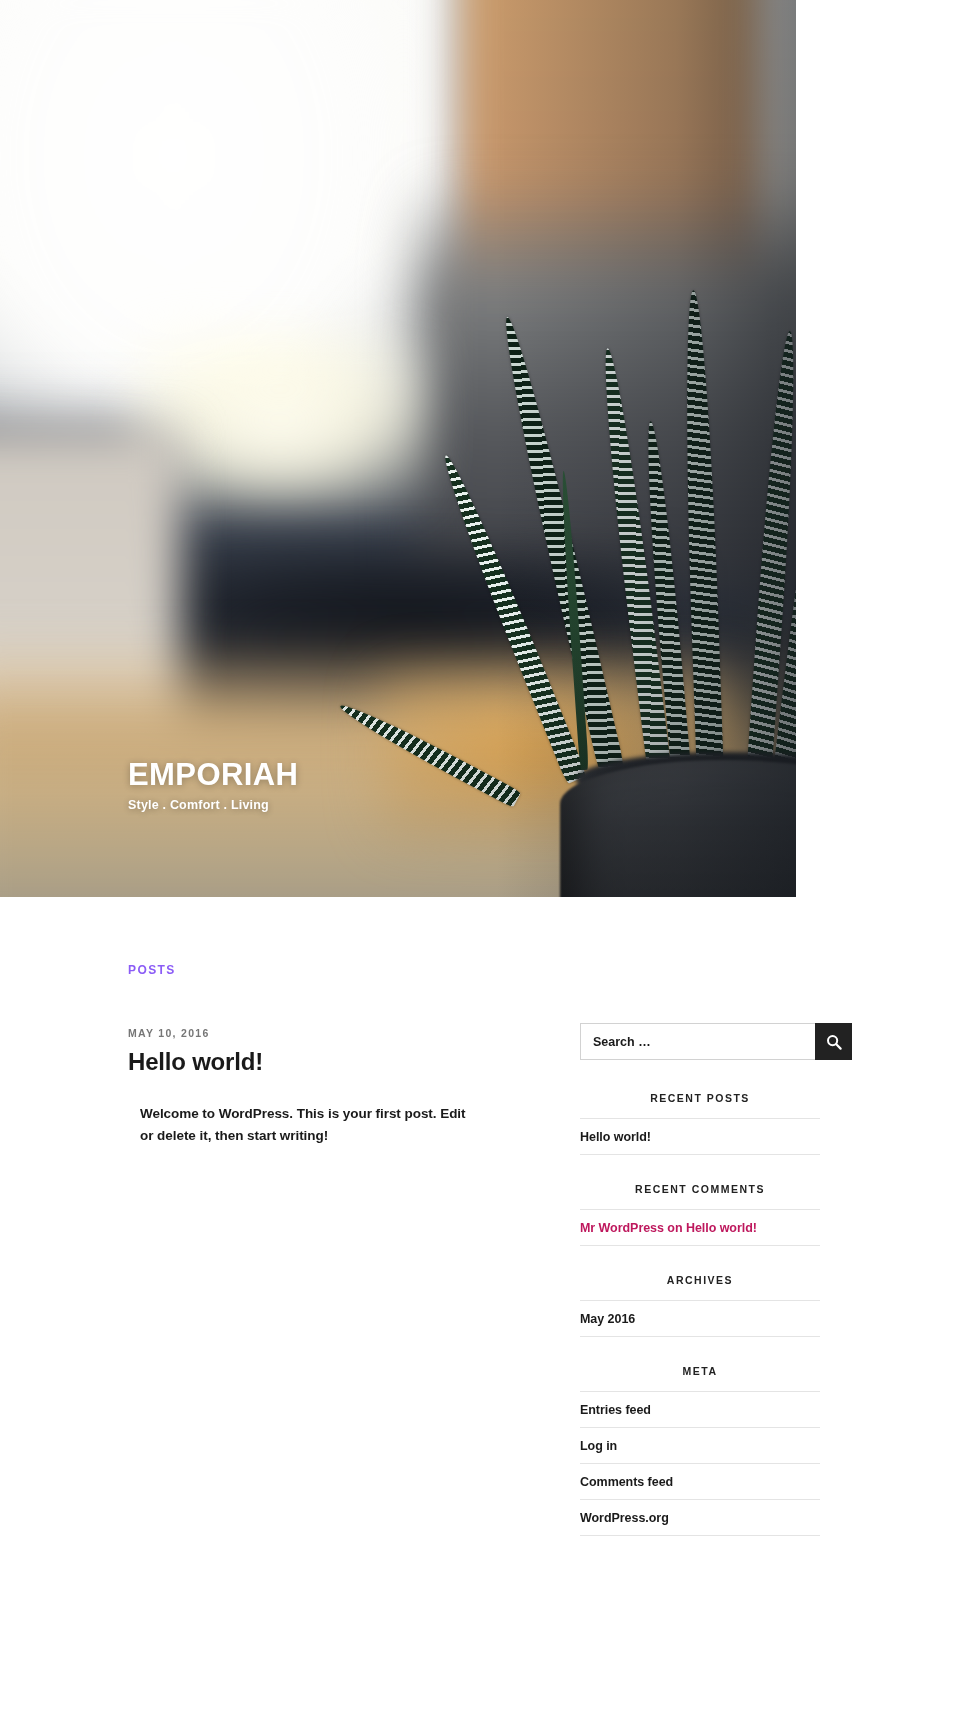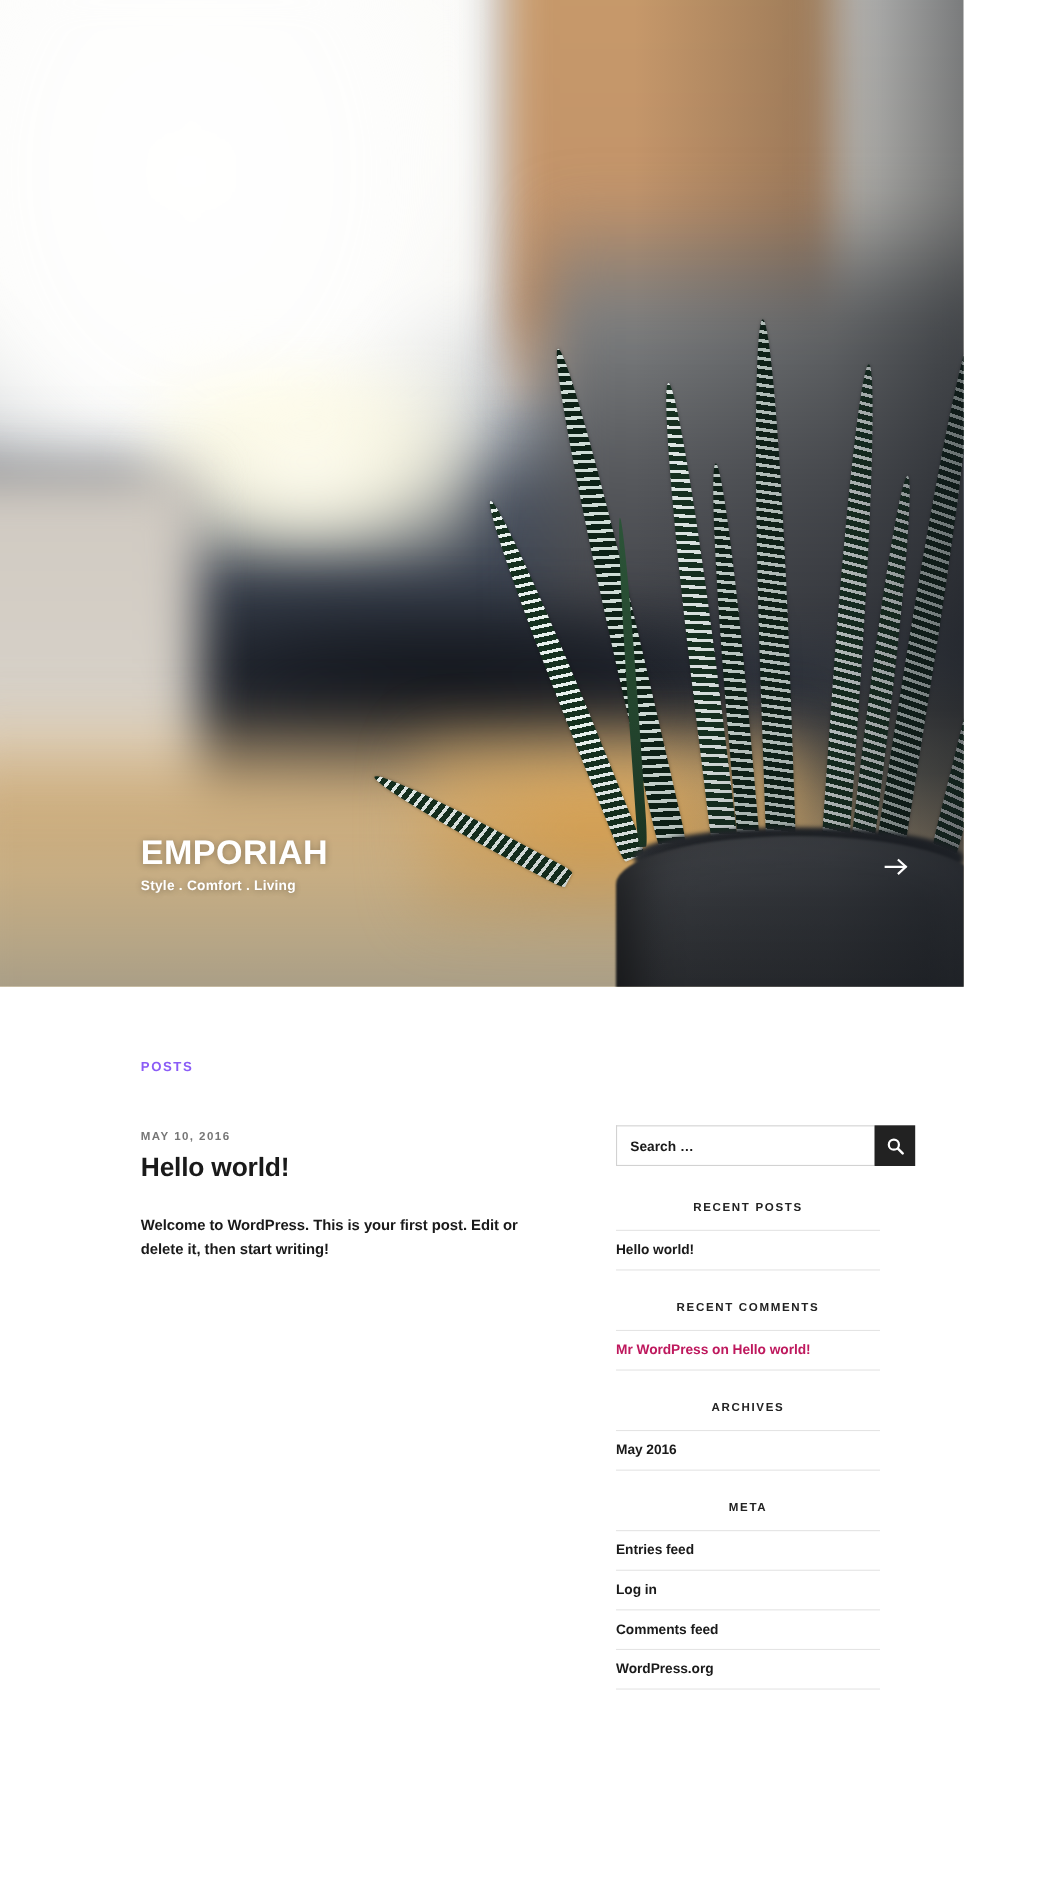--- a/index.html
+++ b/index.html
@@ -14,21 +14,21 @@
     width: 960px;
     min-height: 1730px;
     position: relative;
     background: #fff;
     overflow: hidden;
   }
 
   
   .site-header {
     position: relative;
-    width: 876px;
+    width: 796px;
     height: 897px;
     overflow: hidden;
     background: #3a3f49;
   }
   .hero-photo {
     position: absolute;
     inset: 0;
     overflow: hidden;
   }
   
@@ -210,21 +210,21 @@
   .posts-label {
     font-size: 12px;
     font-weight: 700;
     letter-spacing: 1.4px;
     color: #8b5cf6;
     margin: 0 0 46px 0;
   }
   .content-cols {
     display: flex;
     align-items: flex-start;
-    gap: 36px;
+    gap: 56px;
   }
   .main-col { width: 350px; flex: none; }
   .side-col { width: 240px; flex: none; margin-left: 46px; }
 
   .entry-date {
     font-size: 10.5px;
     letter-spacing: 1.3px;
     font-weight: 700;
     color: #767676;
     margin: 0 0 9px 0;
@@ -235,21 +235,21 @@
   .entry-title {
     margin: 0 0 26px 0;
     font-size: 24px;
     font-weight: 700;
     letter-spacing: -0.2px;
     color: #1a1a1a;
     line-height: 1.2;
     cursor: pointer;
   }
   .entry-excerpt {
-    margin: 0;
+    margin: 12px;
     font-size: 13.5px;
     font-weight: 700;
     line-height: 1.66;
     color: #1a1a1a;
     letter-spacing: -0.05px;
   }
 
   
   .search-form {
     display: flex;

